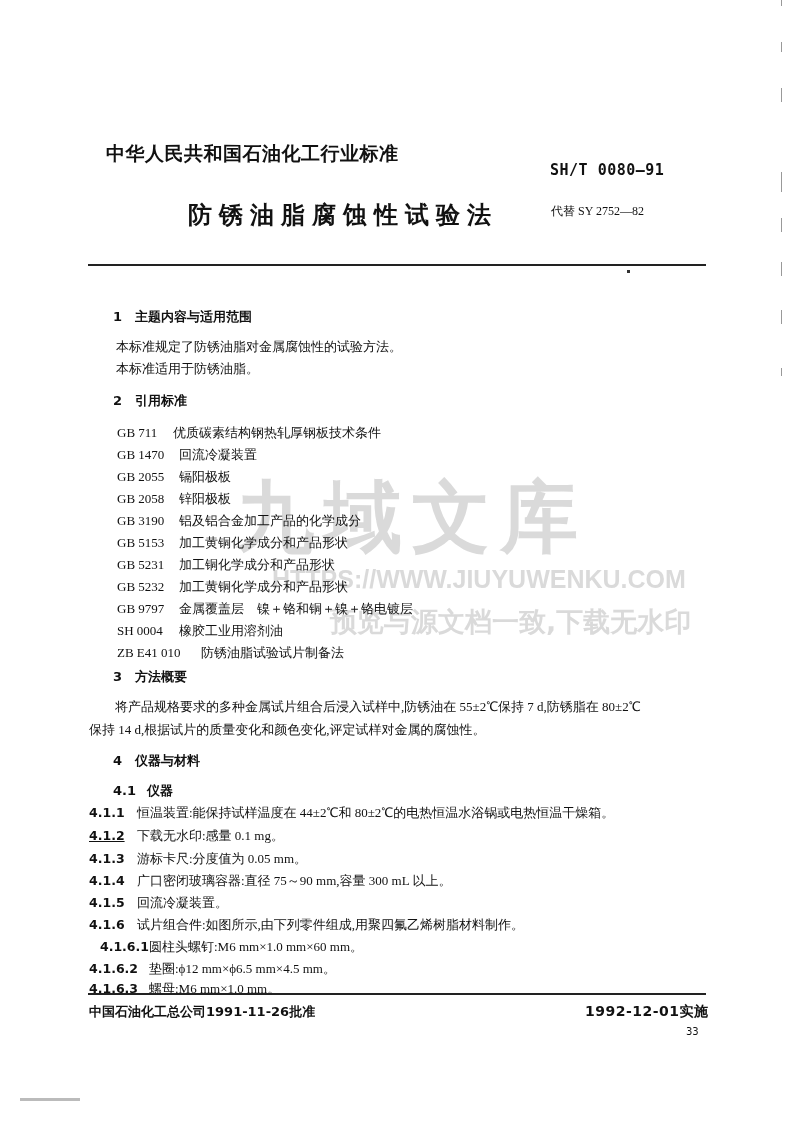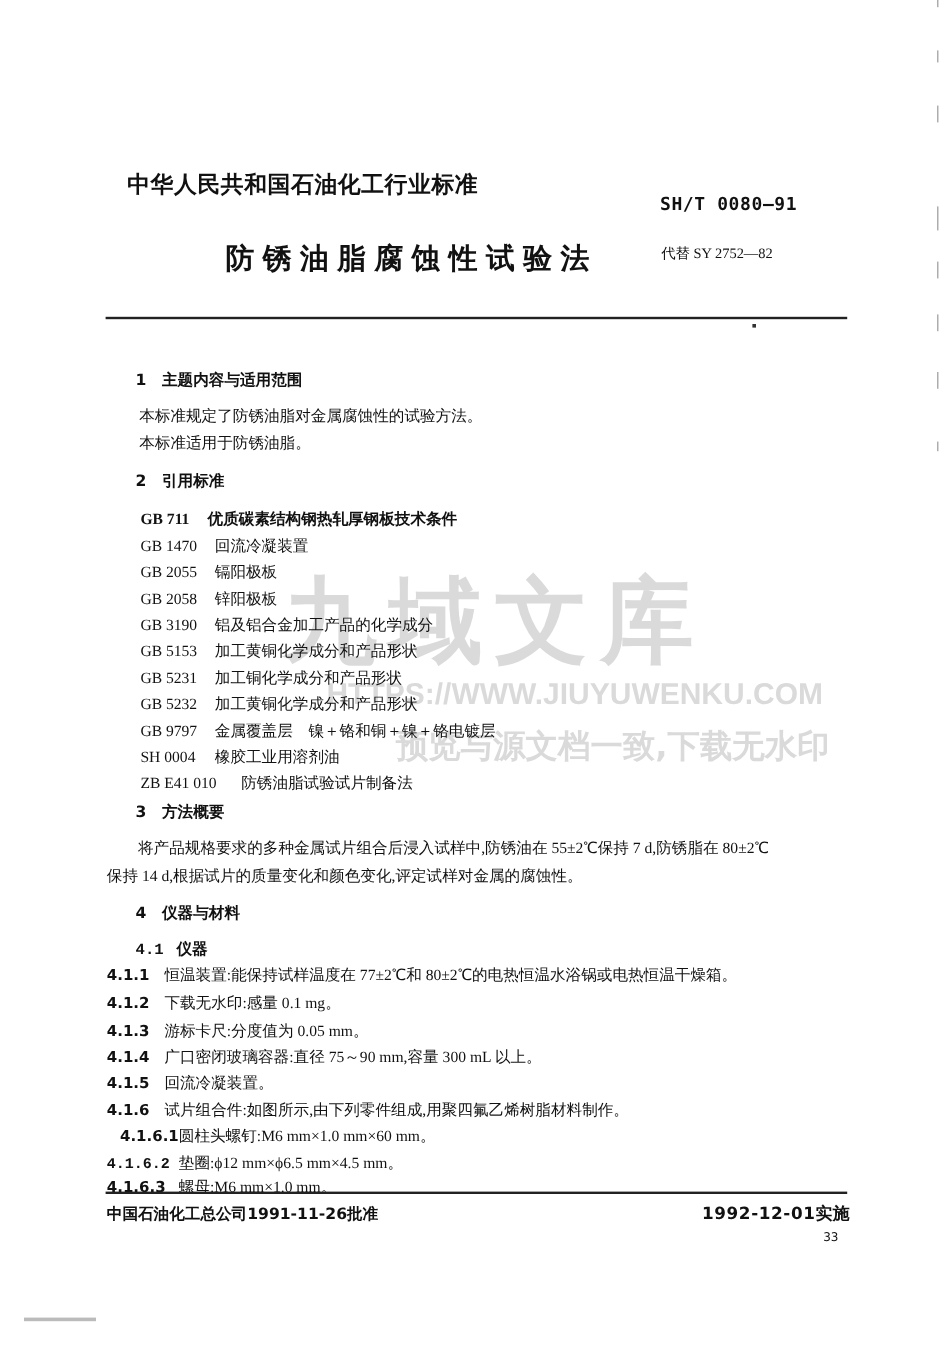--- a/index.html
+++ b/index.html
@@ -46,53 +46,53 @@
 
 <div class="abs sec" style="left:89px;top:308px;">
   <span class="num">1</span><span>主题内容与适用范围</span>
 </div>
 <div class="abs para" style="left:116px;top:338px;">本标准规定了防锈油脂对金属腐蚀性的试验方法。</div>
 <div class="abs para" style="left:116px;top:360px;">本标准适用于防锈油脂。</div>
 
 <div class="abs sec" style="left:89px;top:392px;">
   <span class="num">2</span><span>引用标准</span>
 </div>
-<div class="abs ref first" style="left:117px;top:424px;font-weight:bold;"><span class="code">GB 711</span><span>优质碳素结构钢热轧厚钢板技术条件</span></div>
+<div class="abs ref first" style="left:117px;top:424px;"><span class="code">GB 711</span><span>优质碳素结构钢热轧厚钢板技术条件</span></div>
 <div class="abs ref" style="left:117px;top:446px;"><span class="code">GB 1470</span><span>回流冷凝装置</span></div>
 <div class="abs ref" style="left:117px;top:468px;"><span class="code">GB 2055</span><span>镉阳极板</span></div>
 <div class="abs ref" style="left:117px;top:490px;"><span class="code">GB 2058</span><span>锌阳极板</span></div>
 <div class="abs ref" style="left:117px;top:512px;"><span class="code">GB 3190</span><span>铝及铝合金加工产品的化学成分</span></div>
 <div class="abs ref" style="left:117px;top:534px;"><span class="code">GB 5153</span><span>加工黄铜化学成分和产品形状</span></div>
 <div class="abs ref" style="left:117px;top:556px;"><span class="code">GB 5231</span><span>加工铜化学成分和产品形状</span></div>
 <div class="abs ref" style="left:117px;top:578px;"><span class="code">GB 5232</span><span>加工黄铜化学成分和产品形状</span></div>
 <div class="abs ref" style="left:117px;top:600px;"><span class="code">GB 9797</span><span>金属覆盖层　镍＋铬和铜＋镍＋铬电镀层</span></div>
 <div class="abs ref" style="left:117px;top:622px;"><span class="code">SH 0004</span><span>橡胶工业用溶剂油</span></div>
 <div class="abs ref wide" style="left:117px;top:644px;"><span class="code">ZB E41 010</span><span>防锈油脂试验试片制备法</span></div>
 
 <div class="abs sec" style="left:89px;top:668px;">
   <span class="num">3</span><span>方法概要</span>
 </div>
 <div class="abs para" style="left:115px;top:698px;">将产品规格要求的多种金属试片组合后浸入试样中,防锈油在 55±2℃保持 7 d,防锈脂在 80±2℃</div>
 <div class="abs para" style="left:89px;top:721px;">保持 14 d,根据试片的质量变化和颜色变化,评定试样对金属的腐蚀性。</div>
 
 <div class="abs sec" style="left:89px;top:752px;">
   <span class="num">4</span><span>仪器与材料</span>
 </div>
-<div class="abs sec" style="left:89px;top:782px;font-family:Liberation Mono, monospace;">
+<div class="abs sec" style="left:89px;top:782px;">
   <span style="display:inline-block;width:34px;">4.1</span><span>仪器</span>
 </div>
 
-<div class="abs item" style="left:89px;top:804px;"><span class="n" style="width:48px;">4.1.1</span><span>恒温装置:能保持试样温度在 77±2℃和 80±2℃的电热恒温水浴锅或电热恒温干燥箱。</span></div>
-<div class="abs item" style="left:89px;top:827px;"><span class="n" style="width:48px;">4.1.2</span><span>下载无水印:感量 0.1 mg。</span></div>
+<div class="abs item" style="left:89px;top:804px;"><span class="n" style="width:48px;">4.1.1</span><span>恒温装置:能保持试样温度在 44±2℃和 80±2℃的电热恒温水浴锅或电热恒温干燥箱。</span></div>
+<div class="abs item" style="left:89px;top:827px;"><span class="n" style="width:48px;text-decoration:underline;">4.1.2</span><span>下载无水印:感量 0.1 mg。</span></div>
 <div class="abs item" style="left:89px;top:850px;"><span class="n" style="width:48px;">4.1.3</span><span>游标卡尺:分度值为 0.05 mm。</span></div>
 <div class="abs item" style="left:89px;top:872px;"><span class="n" style="width:48px;">4.1.4</span><span>广口密闭玻璃容器:直径 75～90 mm,容量 300 mL 以上。</span></div>
 <div class="abs item" style="left:89px;top:894px;"><span class="n" style="width:48px;">4.1.5</span><span>回流冷凝装置。</span></div>
 <div class="abs item" style="left:89px;top:916px;"><span class="n" style="width:48px;">4.1.6</span><span>试片组合件:如图所示,由下列零件组成,用聚四氟乙烯树脂材料制作。</span></div>
 <div class="abs item" style="left:89px;top:938px;text-align:right;"><span class="n" style="width:60px;">4.1.6.1</span><span>圆柱头螺钉:M6 mm×1.0 mm×60 mm。</span></div>
-<div class="abs item" style="left:89px;top:960px;"><span class="n" style="width:60px;font-family:Liberation Mono, monospace;">4.1.6.2</span><span>垫圈:ϕ12 mm×ϕ6.5 mm×4.5 mm。</span></div>
+<div class="abs item" style="left:89px;top:960px;"><span class="n" style="width:60px;">4.1.6.2</span><span>垫圈:ϕ12 mm×ϕ6.5 mm×4.5 mm。</span></div>
 <div class="abs item" style="left:89px;top:980px;"><span class="n" style="width:60px;">4.1.6.3</span><span>螺母:M6 mm×1.0 mm。</span></div>
 
 <div class="rule rule-bot"></div>
 <div class="abs foot-l">中国石油化工总公司1991-11-26批准</div>
 <div class="abs foot-r">1992-12-01实施</div>
 <div class="abs pgno">33</div>
 
 <div class="speck" style="left:781px;top:0px;width:1px;height:6px;"></div>
 <div class="speck" style="left:781px;top:42px;width:1px;height:10px;"></div>
 <div class="speck" style="left:781px;top:88px;width:1px;height:14px;"></div>

